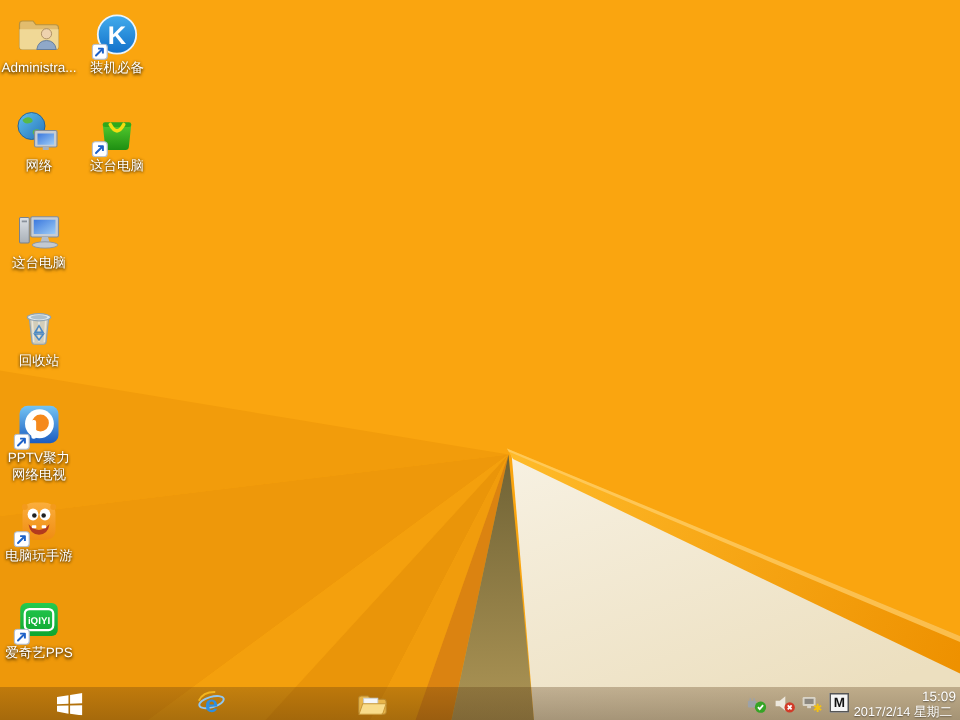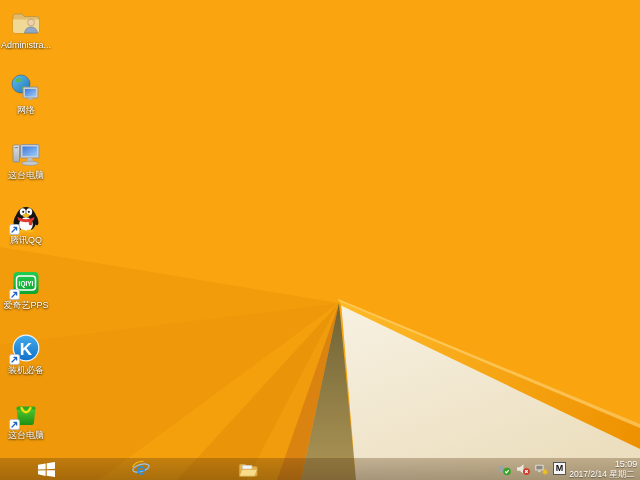--- a/index.html
+++ b/index.html
@@ -283,37 +283,56 @@
 
     <div class="cell">
       <span class="ico">
           <svg class="main">
             <use href="#s-thispc"></use>
           </svg>
         </span>
       <div class="lbl">这台电脑</div>
     </div>
 
-
-
-
-
-
-
-    <div class="cell">
-      <span class="ico">
-          <svg class="main">
-            <use href="#s-qq"></use>
+    <div class="cell">
+      <span class="ico">
+          <svg class="main">
+            <use href="#s-recycle"></use>
+          </svg>
+        </span>
+      <div class="lbl">回收站</div>
+    </div>
+
+
+    <div class="cell">
+      <span class="ico">
+          <svg class="main">
+            <use href="#s-pptv"></use>
           </svg>
         <svg class="badge">
             <use href="#s-shortcut"></use>
           </svg>
         </span>
-      <div class="lbl">腾讯QQ</div>
-    </div>
+      <div class="lbl">PPTV聚力 网络电视</div>
+    </div>
+
+
+    <div class="cell">
+      <span class="ico">
+          <svg class="main">
+            <use href="#s-monster"></use>
+          </svg>
+        <svg class="badge">
+            <use href="#s-shortcut"></use>
+          </svg>
+        </span>
+      <div class="lbl">电脑玩手游</div>
+    </div>
+
+
 
 
     <div class="cell">
       <span class="ico">
           <svg class="main">
             <use href="#s-iqiyi"></use>
           </svg>
         <svg class="badge">
             <use href="#s-shortcut"></use>
           </svg>

